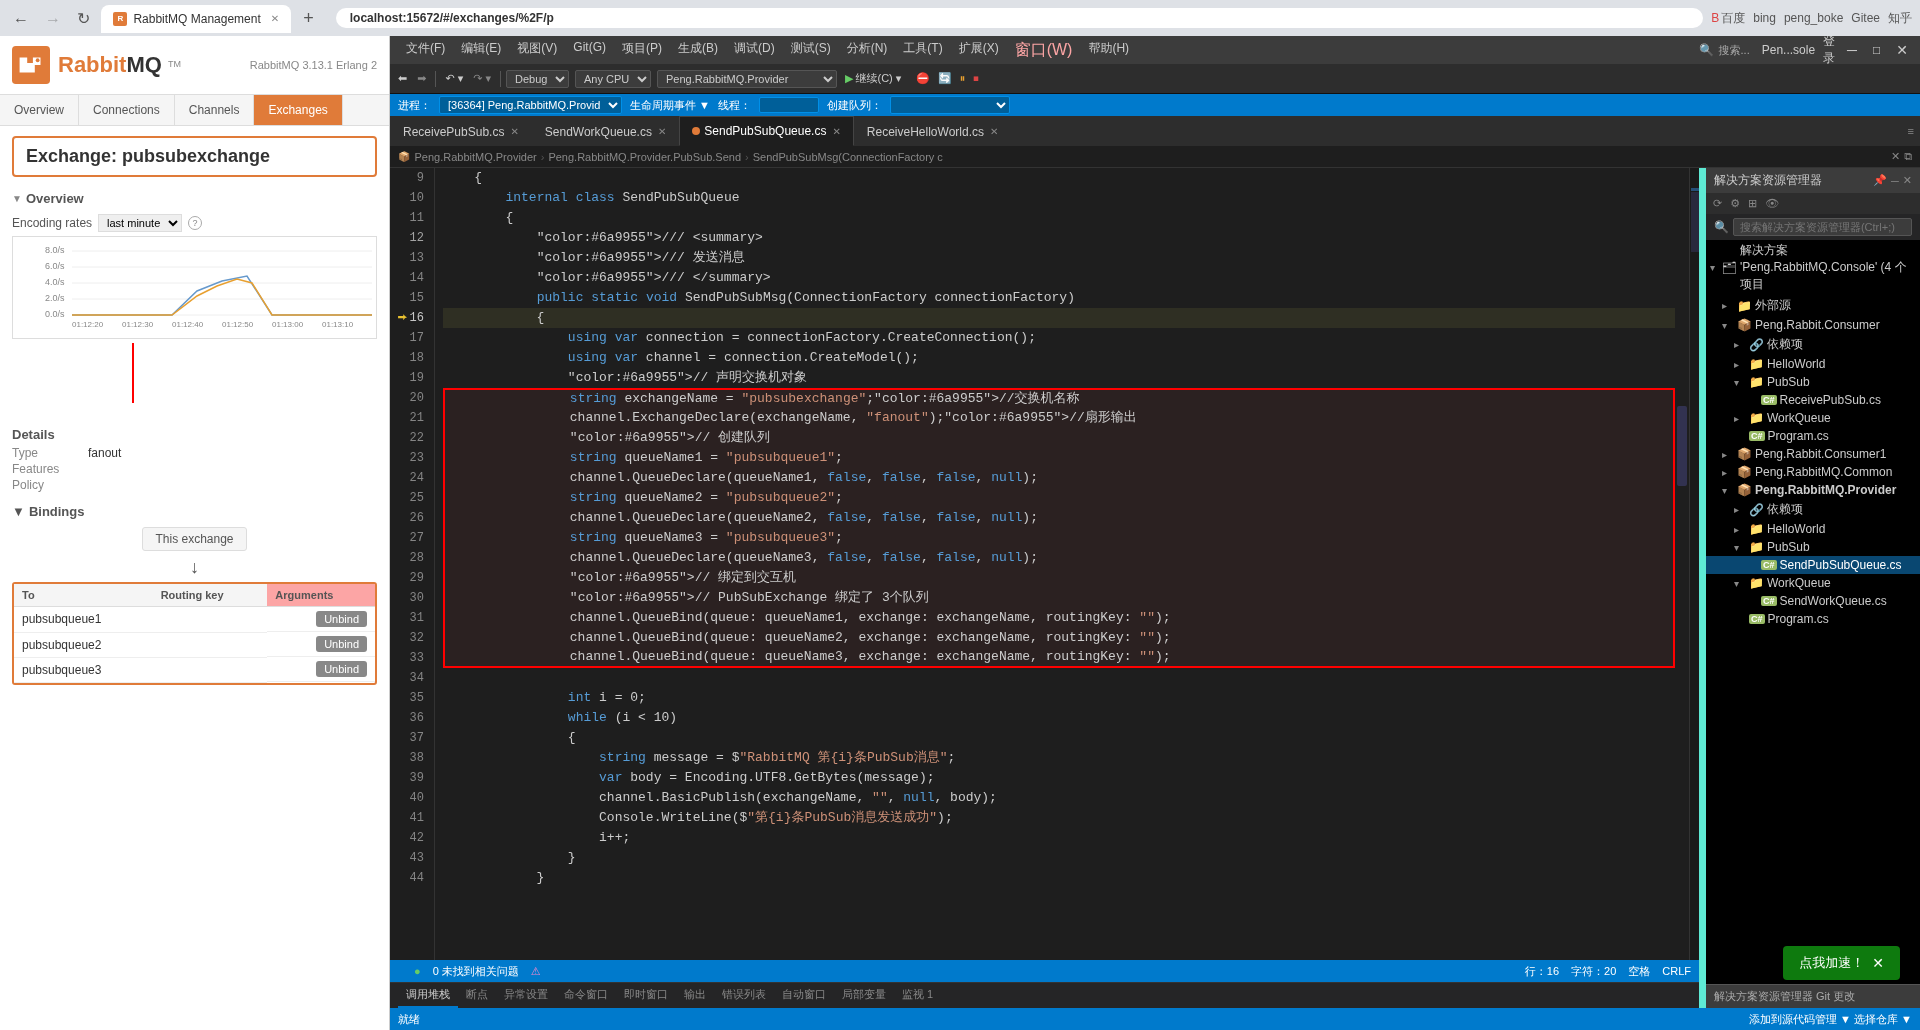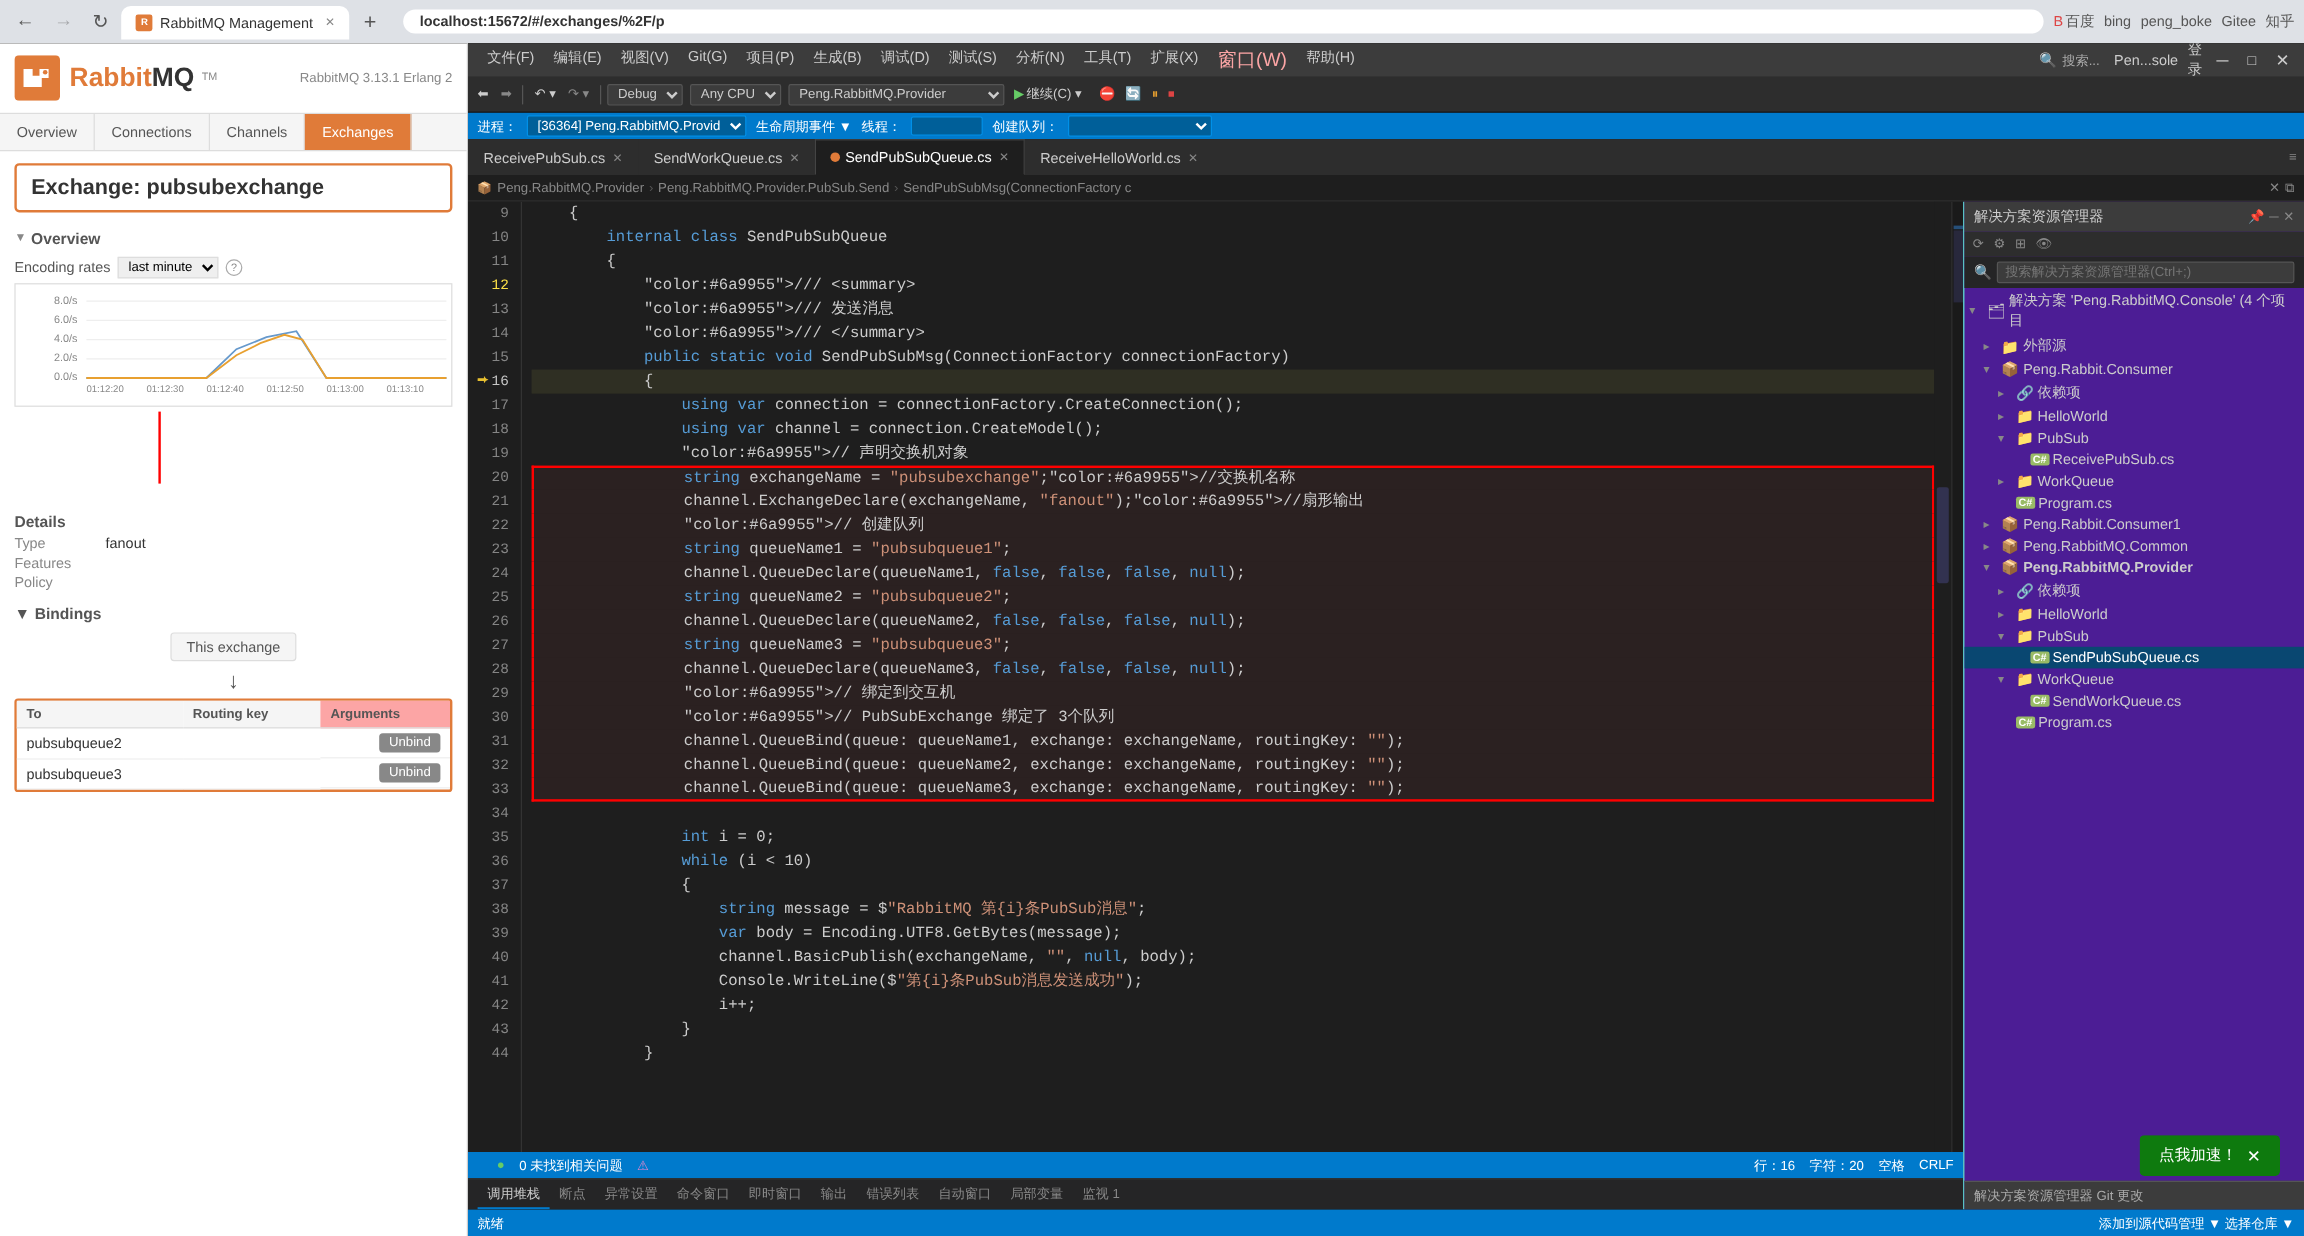--- a/index.html
+++ b/index.html
@@ -139,20 +139,27 @@
       <div style="border:2px solid #e07b39; border-radius:3px;">
         <table style="width:100%; border-collapse:collapse;">
           <thead>
             <tr>
               <th style="background:#f5f5f5; padding:5px 8px; text-align:left; font-size:11px; color:#555; border-bottom:1px solid #ddd;">To</th>
               <th style="background:#f5f5f5; padding:5px 8px; text-align:left; font-size:11px; color:#555; border-bottom:1px solid #ddd;">Routing key</th>
               <th style="background:#fca5a5; padding:5px 8px; text-align:left; font-size:11px; color:#555; border-bottom:1px solid #ddd;">Arguments</th>
             </tr>
           </thead>
           <tbody id="bindings-tbody">
+          <tr>
+                <td style="padding: 4px 8px; border-bottom: 1px solid rgb(238, 238, 238); font-size: 12px; color: rgb(51, 51, 51);">pubsubqueue1</td>
+                <td style="padding: 4px 8px; border-bottom: 1px solid rgb(238, 238, 238); font-size: 12px;"></td>
+                <td style="padding: 4px 8px; border-bottom: 1px solid rgb(238, 238, 238); font-size: 12px; display: flex; justify-content: flex-end; align-items: center;">
+                  <button style="background: rgb(136, 136, 136); color: white; border: none; border-radius: 3px; padding: 2px 8px; font-size: 11px; cursor: pointer;">Unbind</button>
+                </td>
+              </tr>
               <tr>
                 <td style="padding: 4px 8px; border-bottom: 1px solid rgb(238, 238, 238); font-size: 12px; color: rgb(51, 51, 51);">pubsubqueue2</td>
                 <td style="padding: 4px 8px; border-bottom: 1px solid rgb(238, 238, 238); font-size: 12px;"></td>
                 <td style="padding: 4px 8px; border-bottom: 1px solid rgb(238, 238, 238); font-size: 12px; display: flex; justify-content: flex-end; align-items: center;">
                   <button style="background: rgb(136, 136, 136); color: white; border: none; border-radius: 3px; padding: 2px 8px; font-size: 11px; cursor: pointer;">Unbind</button>
                 </td>
               </tr>
               <tr>
                 <td style="padding: 4px 8px; border-bottom: 1px solid rgb(238, 238, 238); font-size: 12px; color: rgb(51, 51, 51);">pubsubqueue3</td>
                 <td style="padding: 4px 8px; border-bottom: 1px solid rgb(238, 238, 238); font-size: 12px;"></td>
@@ -284,21 +291,21 @@
           <div id="line-numbers-gutter" style="background:#1e1e1e; min-width:45px; text-align:right; color:#858585; overflow:hidden; user-select:none; line-height:20px; padding-top:0; padding-right:6px; flex-shrink:0; font-size:12px; border-right:1px solid #333;">
               <div style="height: 20px; display: flex; align-items: center; justify-content: flex-end; padding-right: 4px; font-size: 12px; color: rgb(133, 133, 133);">
                 <span>9</span>
               </div>
               <div style="height: 20px; display: flex; align-items: center; justify-content: flex-end; padding-right: 4px; font-size: 12px; color: rgb(133, 133, 133);">
                 <span>10</span>
               </div>
               <div style="height: 20px; display: flex; align-items: center; justify-content: flex-end; padding-right: 4px; font-size: 12px; color: rgb(133, 133, 133);">
                 <span>11</span>
               </div>
-              <div style="height: 20px; display: flex; align-items: flex-start; justify-content: flex-end; padding-right: 4px; font-size: 12px; color: #fde047;">
+              <div style="height: 20px; display: flex; align-items: flex-start; justify-content: flex-end; padding-right: 4px; font-size: 12px; color: #a3a3a3;">
                 <span>12</span>
               </div>
               <div style="height: 20px; display: flex; align-items: center; justify-content: flex-end; padding-right: 4px; font-size: 12px; color: rgb(133, 133, 133);">
                 <span>13</span>
               </div>
               <div style="height: 20px; display: flex; align-items: center; justify-content: flex-end; padding-right: 4px; font-size: 12px; color: rgb(133, 133, 133);">
                 <span>14</span>
               </div>
               <div style="height: 20px; display: flex; align-items: center; justify-content: flex-end; padding-right: 4px; font-size: 12px; color: rgb(133, 133, 133);">
                 <span>15</span>
@@ -461,21 +468,21 @@
             <div style="padding: 4px 8px; font-size: 11px; color: rgb(136, 136, 136); cursor: pointer; border-bottom: 2px solid transparent; flex-shrink: 0;">命令窗口</div>
             <div style="padding: 4px 8px; font-size: 11px; color: rgb(136, 136, 136); cursor: pointer; border-bottom: 2px solid transparent; flex-shrink: 0;">即时窗口</div>
             <div style="padding: 4px 8px; font-size: 11px; color: rgb(136, 136, 136); cursor: pointer; border-bottom: 2px solid transparent; flex-shrink: 0;">输出</div>
             <div style="padding: 4px 8px; font-size: 11px; color: rgb(136, 136, 136); cursor: pointer; border-bottom: 2px solid transparent; flex-shrink: 0;">错误列表</div>
             <div style="padding: 4px 8px; font-size: 11px; color: rgb(136, 136, 136); cursor: pointer; border-bottom: 2px solid transparent; flex-shrink: 0;">自动窗口</div>
             <div style="padding: 4px 8px; font-size: 11px; color: rgb(136, 136, 136); cursor: pointer; border-bottom: 2px solid transparent; flex-shrink: 0;">局部变量</div>
             <div style="padding: 4px 8px; font-size: 11px; color: rgb(136, 136, 136); cursor: pointer; border-bottom: 2px solid transparent; flex-shrink: 0;">监视 1</div>
           </div>
       </div>
 
-      <div style="width:284px; background:#4c1d95; border-left:1px solid #5eead4; display:flex; flex-direction:column; flex-shrink:0;">
+      <div style="width:221px; background:#000000; border-left:7px solid #5eead4; display:flex; flex-direction:column; flex-shrink:0;">
         <div style="background:#3c3c3c; padding:4px 8px; font-size:12px; color:#ccc; display:flex; align-items:center; justify-content:space-between; flex-shrink:0;">
           <span>解决方案资源管理器</span>
           <div style="display:flex; gap:4px;">
             <button style="background:none; border:none; color:#888; font-size:11px; cursor:pointer;">📌</button>
             <button style="background:none; border:none; color:#888; font-size:11px; cursor:pointer;">─</button>
             <button style="background:none; border:none; color:#888; font-size:11px; cursor:pointer;">✕</button>
           </div>
         </div>
         <div style="background:#2d2d2d; padding:2px 4px; display:flex; gap:2px; flex-shrink:0;">
           <button style="background:none; border:none; color:#888; font-size:11px; padding:2px 3px; cursor:pointer;">⟳</button>

